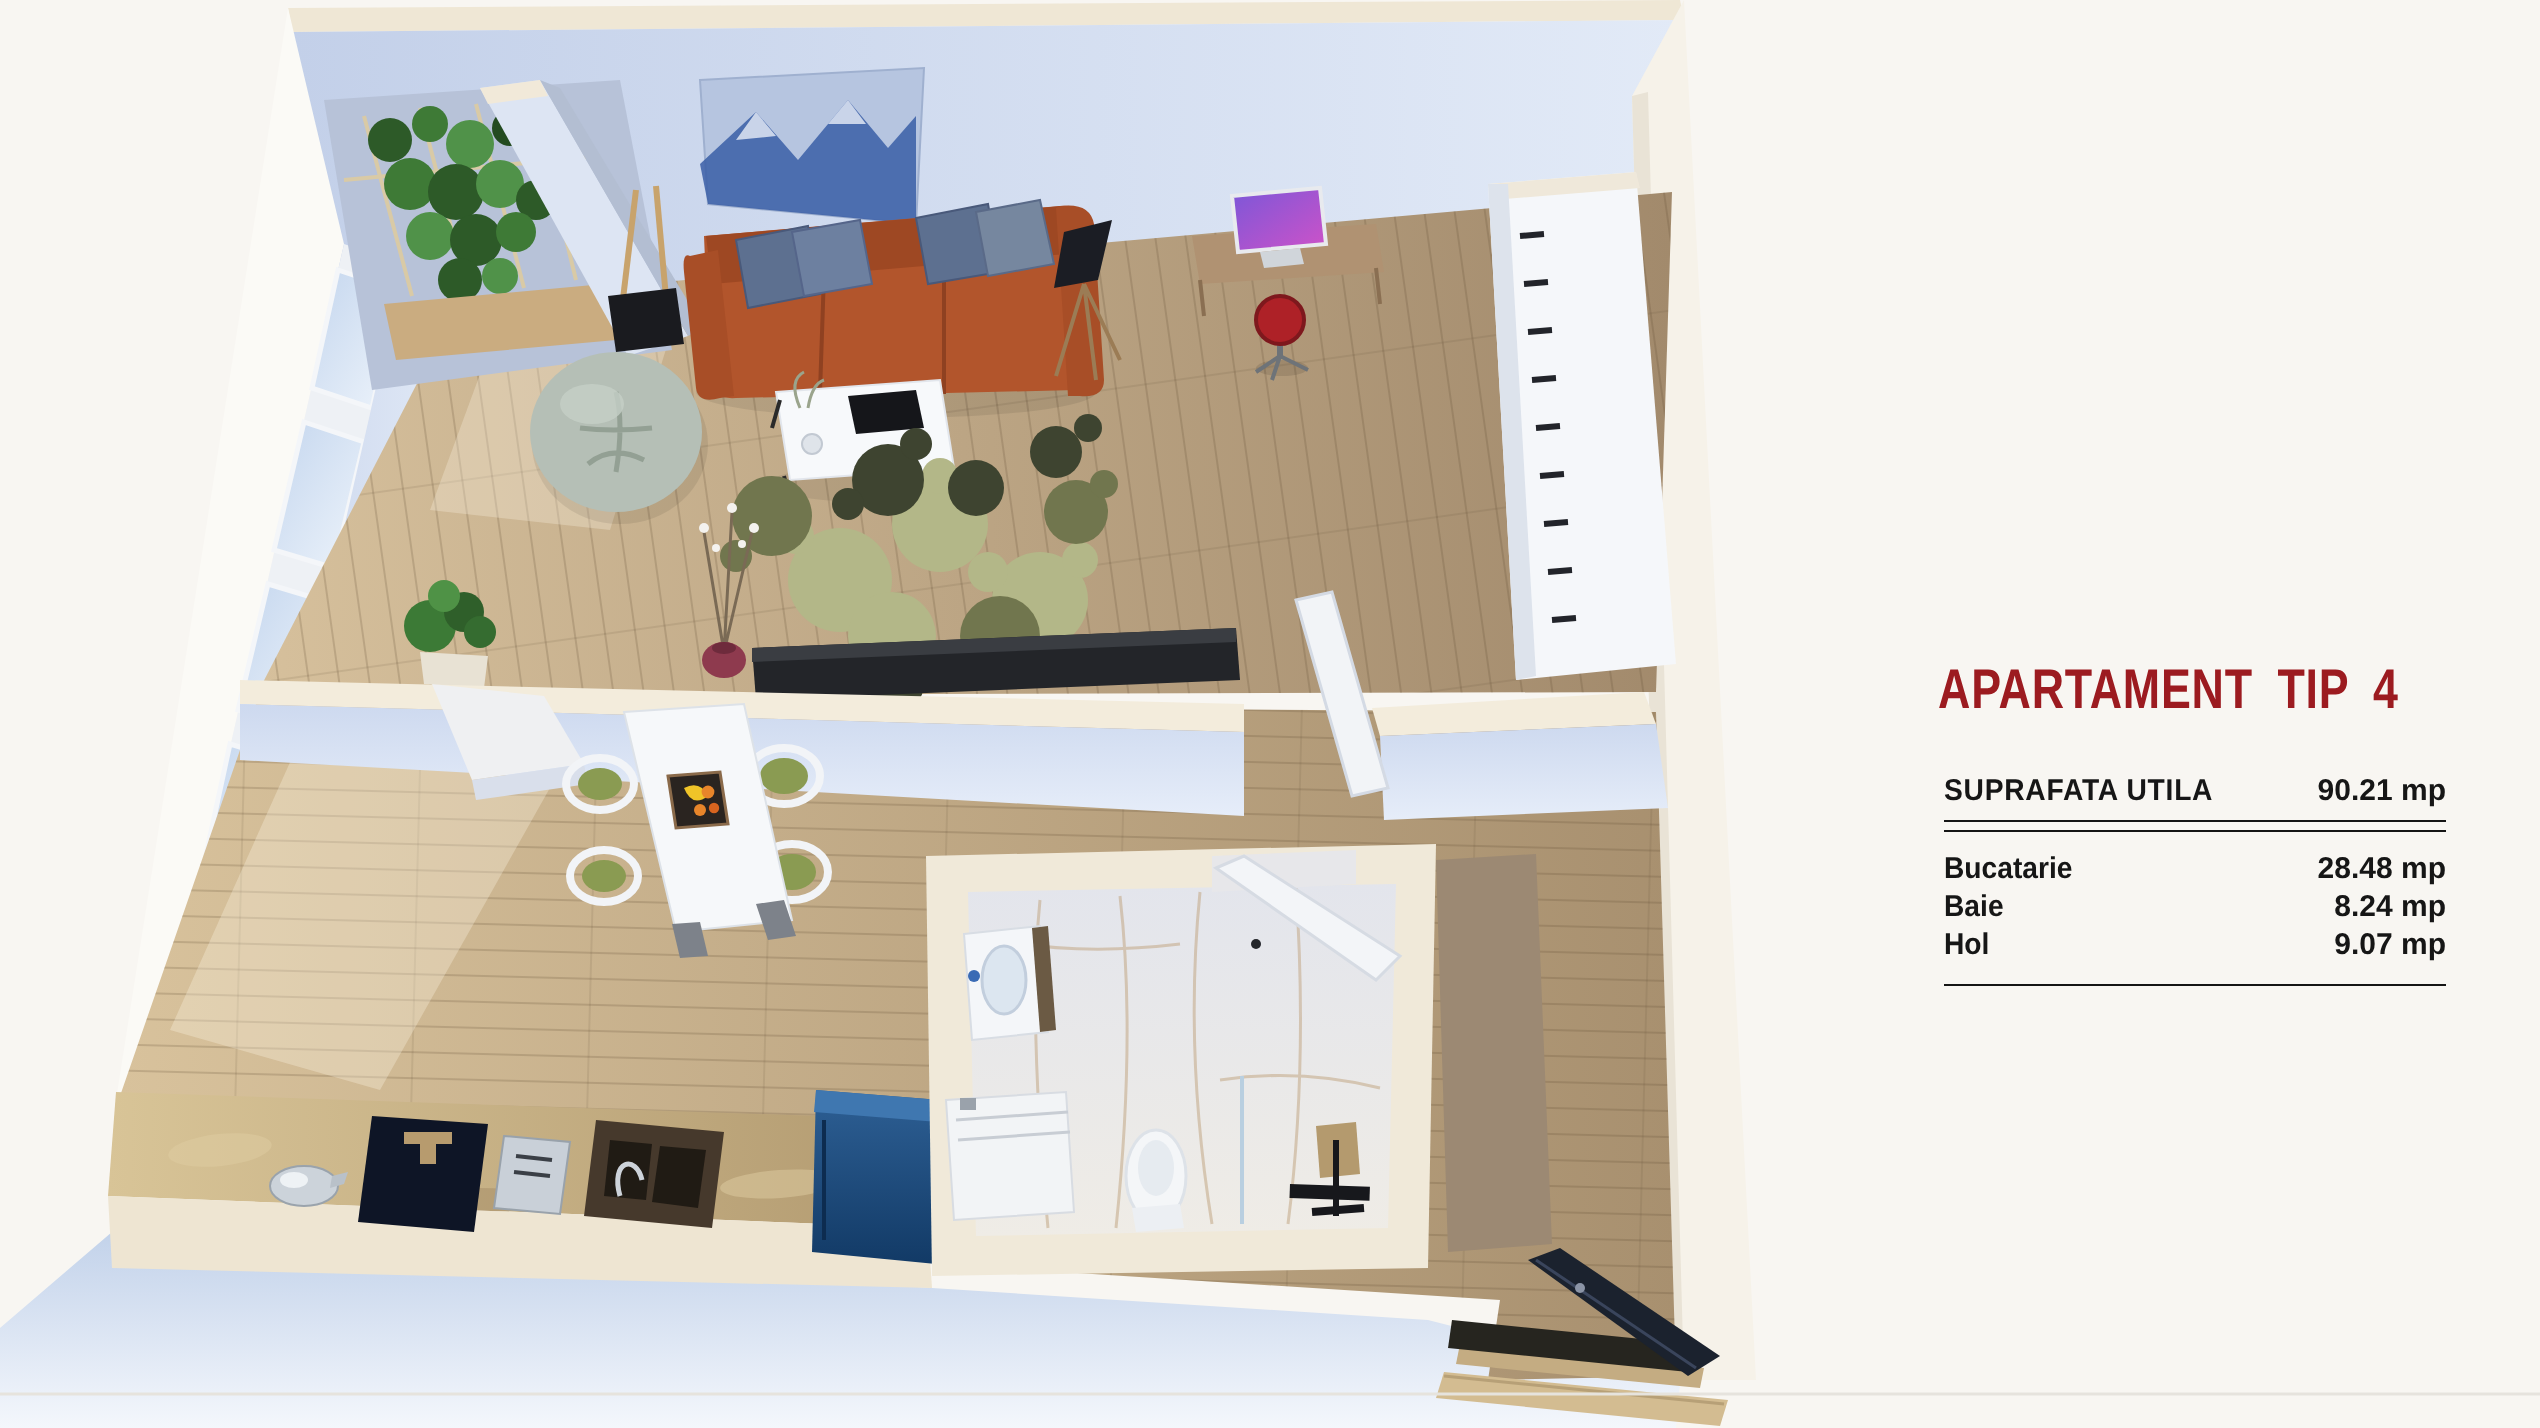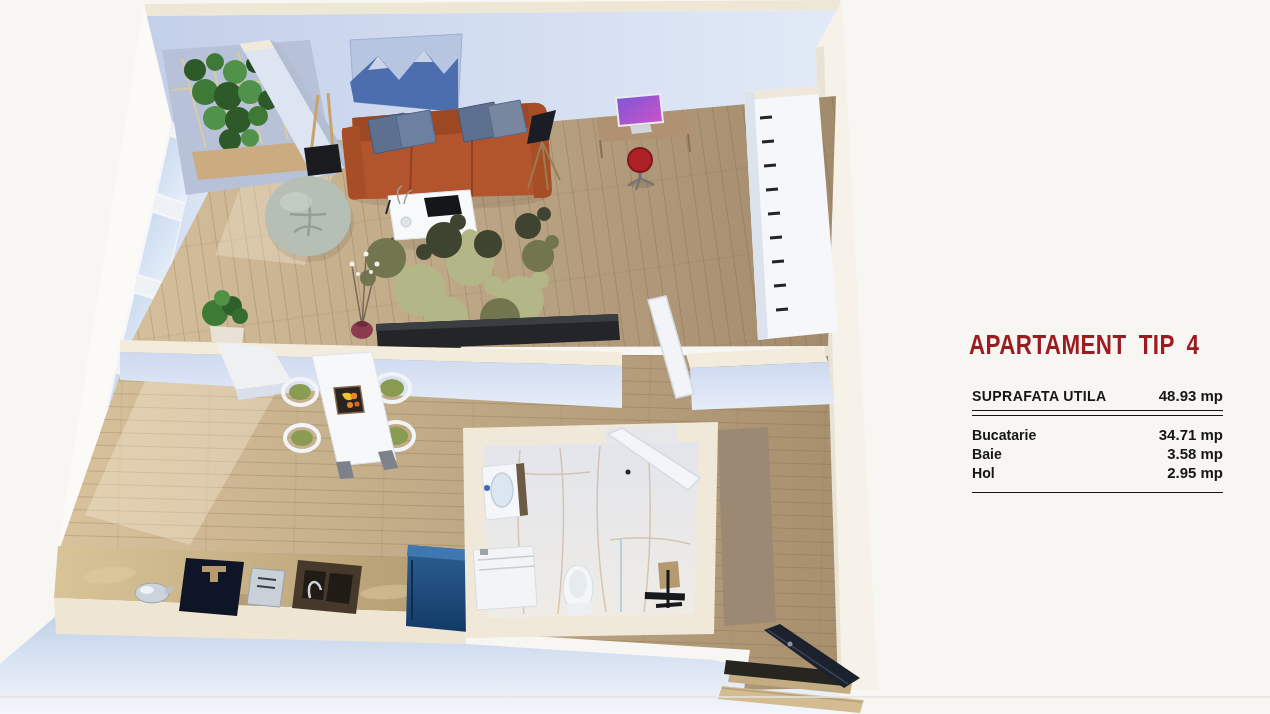--- a/index.html
+++ b/index.html
@@ -416,31 +416,31 @@
 
   <line x1="0" y1="697" x2="1270" y2="697" stroke="#e6e3dd" stroke-width="1.5"></line>
 </svg>
 
 
 <h1 class="title">APARTAMENT TIP 4</h1>
 
 <div class="areas">
   <div class="arow total">
     <span class="lbl">SUPRAFATA UTILA</span>
-    <span class="val">48.93 mp</span>
+    <span class="val">90.21 mp</span>
   </div>
   <div class="rule-double"></div>
   <div class="arow">
     <span class="lbl">Bucatarie</span>
-    <span class="val">34.71 mp</span>
+    <span class="val">28.48 mp</span>
   </div>
   <div class="arow">
     <span class="lbl">Baie</span>
-    <span class="val">3.58 mp</span>
+    <span class="val">8.24 mp</span>
   </div>
   <div class="arow">
     <span class="lbl">Hol</span>
-    <span class="val">2.95 mp</span>
+    <span class="val">9.07 mp</span>
   </div>
   <div class="rule-single"></div>
 </div>
 
 </div>
 
 </body></html>

